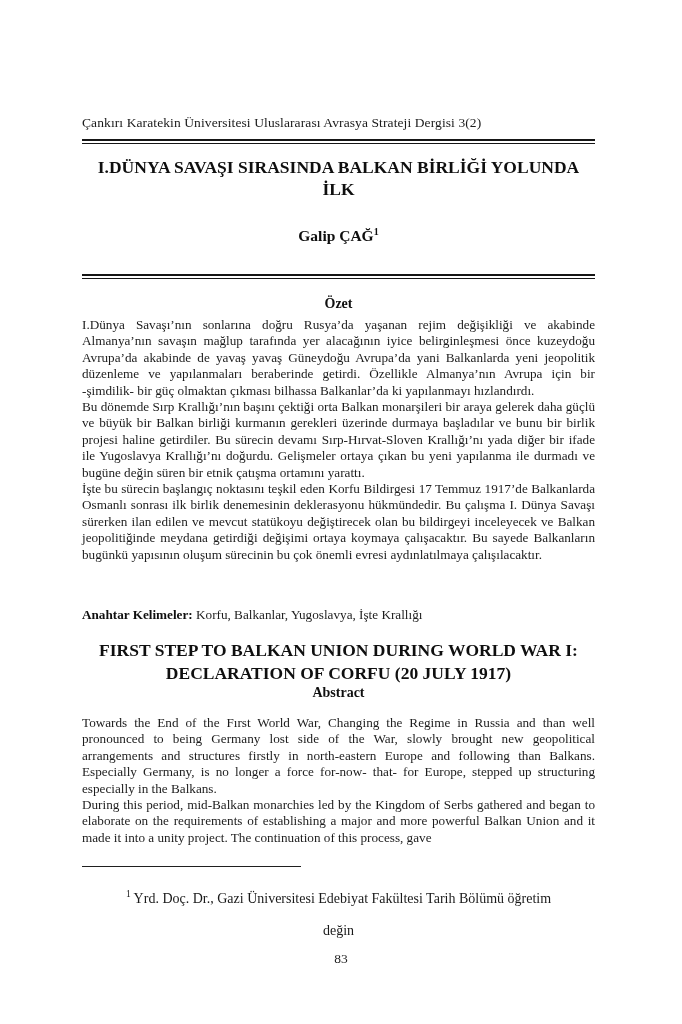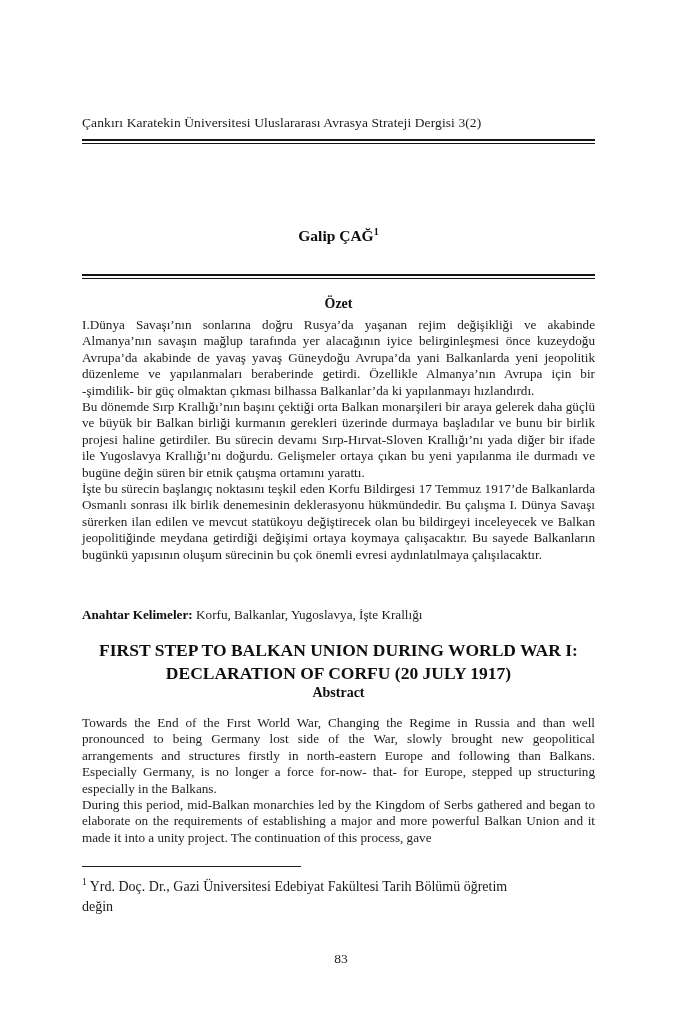--- a/index.html
+++ b/index.html
@@ -88,38 +88,39 @@
     border-top: 1.5px solid #1f1f1f;
     height: 0;
   }
   .footnote-block {
     top: 872px;
     font-size: 14px;
     line-height: 20px;
     color: #191919;
   }
   .footnote-block sup { font-size: 9.5px; }
-  .footnote-block p { margin: 0; }
+  .footnote-block p { margin: 12px; text-align: center; }
 
   .page-number {
     top: 951px;
     left: 0; width: 682px;
     text-align: center;
     font-size: 13.5px;
     color: #1f1f1f;
   }
 </style>
 </head>
 <body>
 
 <div class="abs colband journal-header">Çankırı Karatekin Üniversitesi Uluslararası Avrasya Strateji Dergisi 3(2)</div>
 
 <div class="abs colband double-rule rule-top"></div>
 
 <div class="abs colband title-tr">
+  <div>I.DÜNYA SAVAŞI SIRASINDA BALKAN BİRLİĞİ YOLUNDA İLK</div>
 </div>
 
 <div class="abs colband author-line">
   <span>Galip ÇAĞ</span><sup>1</sup>
 </div>
 
 <div class="abs colband double-rule rule-mid"></div>
 
 <div class="abs colband section-heading ozet-heading">Özet</div>
 

